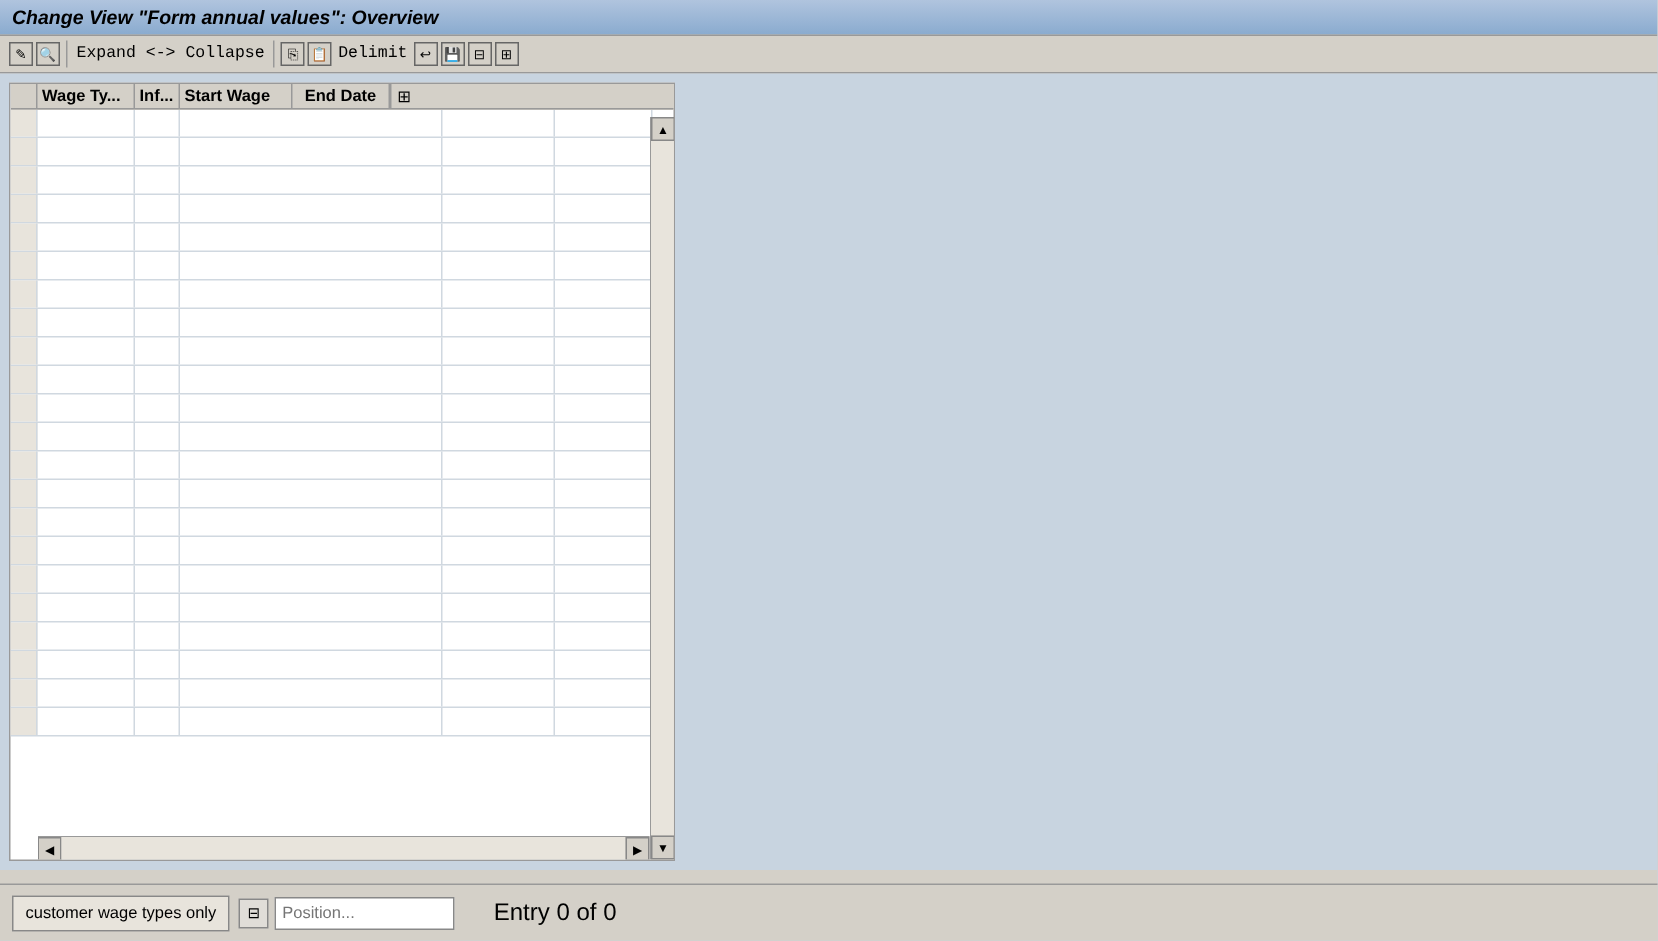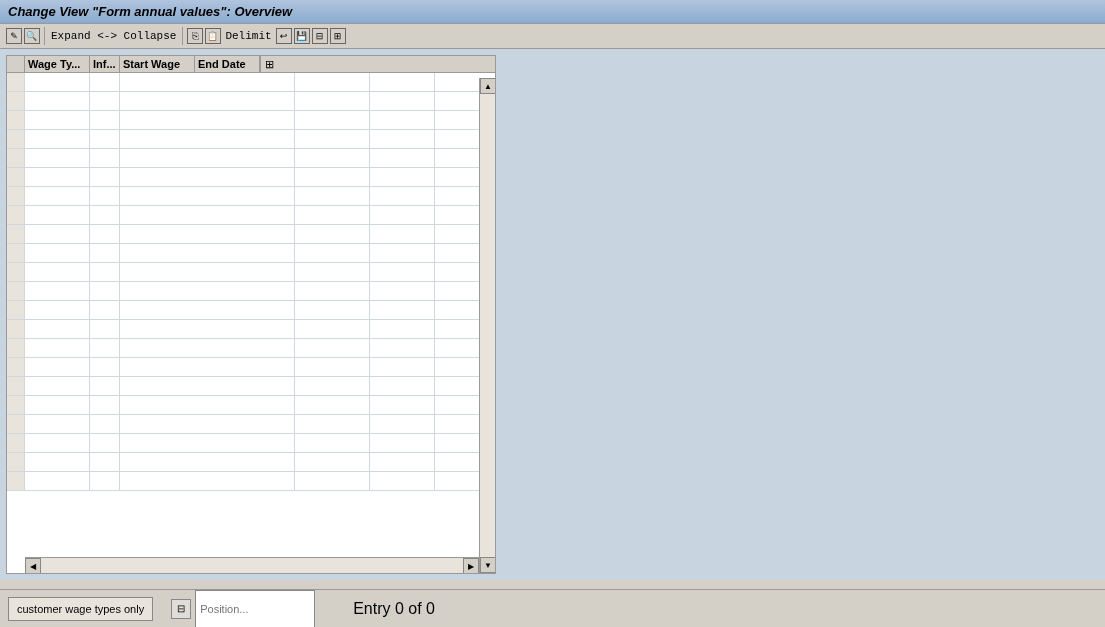--- a/index.html
+++ b/index.html
@@ -65,21 +65,21 @@
       display: flex;
       flex-direction: column;
     }
 
     .table-container {
       background: #fff;
       border: 1px solid #999;
       flex: 1;
       overflow: hidden;
       position: relative;
-      width: 490px;
+      width: 444px;
     }
 
     .table-header {
       display: flex;
       background: #d4d0c8;
       border-bottom: 1px solid #999;
       position: sticky;
       top: 0;
     }
 
@@ -97,21 +97,21 @@
       font-weight: bold;
       white-space: nowrap;
       overflow: hidden;
       text-overflow: ellipsis;
     }
 
     .col-wage-type { width: 65px; min-width: 65px; }
     .col-inf { width: 30px; min-width: 30px; }
     .col-long-text { width: 175px; min-width: 175px; }
     .col-start-date { width: 75px; min-width: 75px; }
-    .col-end-date { width: 65px; min-width: 65px; }
+    .col-end-date { width: 65px; min-width: 65px; text-align: center; }
 
     .col-settings {
       width: 18px;
       min-width: 18px;
       background: #d4d0c8;
       border-left: 1px solid #999;
       cursor: pointer;
       display: flex;
       align-items: center;
       justify-content: center;
@@ -180,21 +180,21 @@
       border-top: 1px solid #999;
       display: flex;
       flex-direction: row;
     }
 
     .status-bar {
       background: #d4d0c8;
       padding: 4px 8px;
       display: flex;
       align-items: center;
-      gap: 18px;
+      gap: 6px;
       border-top: 1px solid #999;
       position: absolute;
       bottom: 0;
       left: 0;
       right: 0;
       height: 38px;
     }
 
     .status-btn {
       background: #e8e4dc;
@@ -218,21 +218,21 @@
       border: 1px solid #888;
       display: inline-flex;
       align-items: center;
       justify-content: center;
       font-size: 10px;
     }
 
     .position-input {
       border: 1px solid #888;
       background: #fff;
-      height: 38px;
+      height: 22px;
       width: 120px;
       font-size: 11px;
       padding: 1px 4px;
       color: #888;
     }
 
     .entry-count {
       font-size: 16px;
       margin-left: 20px;
     }

